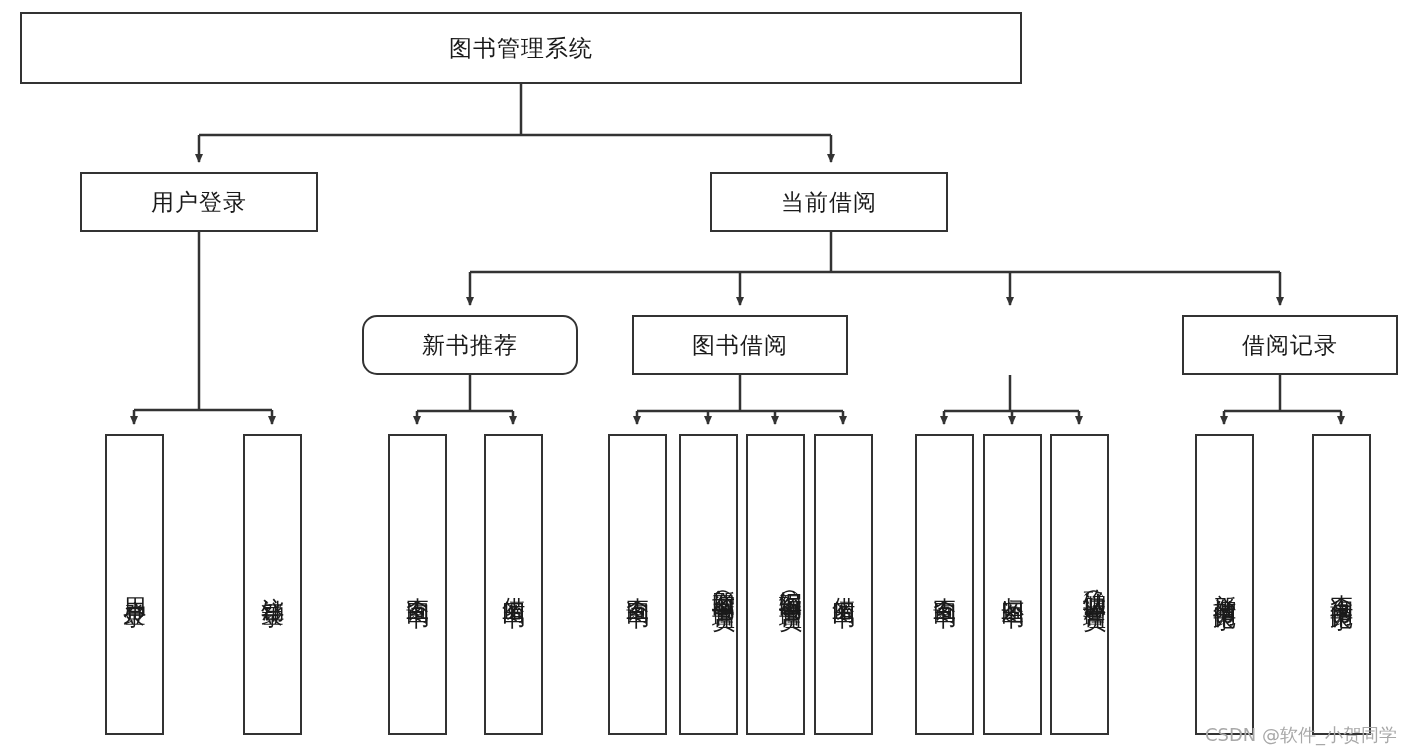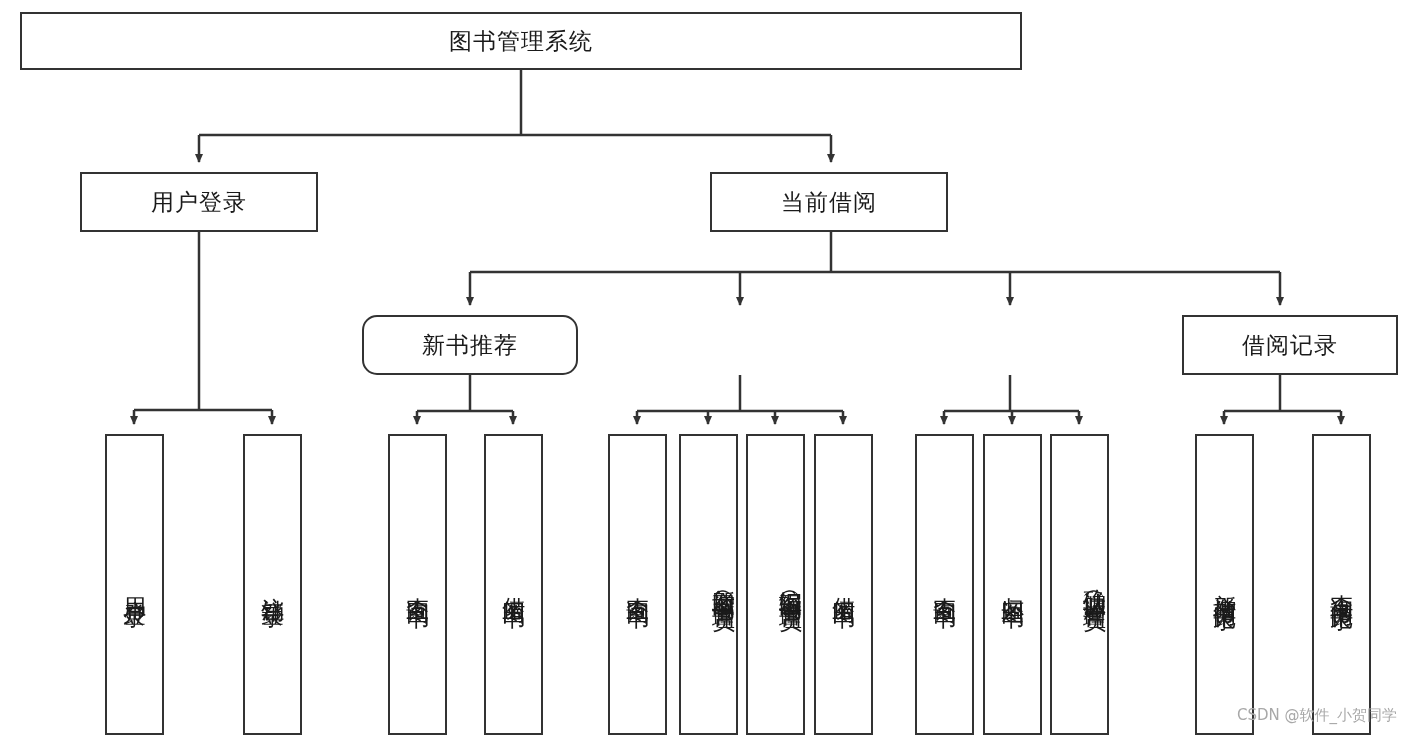--- a/index.html
+++ b/index.html
@@ -47,22 +47,22 @@
     line-height: 1.1;
     padding: 6px 0;
     white-space: nowrap;
   }
   .node-v.align-top {
     align-items: flex-start;
   }
   #watermark {
     position: absolute;
     right: 8px;
-    bottom: 22px;
-    font-size: 15px;
+    bottom: 0;
+    font-size: 18px;
     color: #a8a8a8;
     z-index: 5;
     white-space: nowrap;
   }
 </style>
 </head>
 <body>
 
 <div id="canvas">
 
@@ -110,26 +110,27 @@
       <path d="M1012,411 L1012,424" marker-end="url(#arrow)"></path>
       <path d="M1079,411 L1079,424" marker-end="url(#arrow)"></path>
 
       <path d="M1280,375 L1280,411"></path>
       <path d="M1224,411 L1341,411"></path>
       <path d="M1224,411 L1224,424" marker-end="url(#arrow)"></path>
       <path d="M1341,411 L1341,424" marker-end="url(#arrow)"></path>
     </g>
   </svg>
 
-  <div class="node node-h" style="left: 20px; top: 12px; width: 1002px; height: 58px;">图书管理系统</div>
+  <div class="node node-h" style="left: 20px; top: 12px; width: 1002px; height: 72px;">图书管理系统</div>
 
   <div class="node node-h" style="left: 80px; top: 172px; width: 238px; height: 60px;">用户登录</div>
   <div class="node node-h" style="left: 710px; top: 172px; width: 238px; height: 60px;">当前借阅</div>
 
   <div class="node node-h" style="left: 362px; top: 315px; width: 216px; height: 60px; border-radius: 15px;">新书推荐</div>
+  <div class="node node-h" style="left: 632px; top: 315px; width: 216px; height: 60px;">图书借阅</div>
   <div class="node node-h" style="left: 1172px; top: 315px; width: 216px; height: 60px; margin-left: 10px;">借阅记录</div>
 
   <div class="node node-v" style="left: 105px; top: 434px; width: 59px; height: 301px;">用户登录</div>
   <div class="node node-v" style="left: 243px; top: 434px; width: 59px; height: 301px;">注销登录</div>
   <div class="node node-v" style="left: 388px; top: 434px; width: 59px; height: 301px;">查询图书</div>
   <div class="node node-v" style="left: 484px; top: 434px; width: 59px; height: 301px;">借阅图书</div>
   <div class="node node-v" style="left: 608px; top: 434px; width: 59px; height: 301px;">查询图书</div>
   <div class="node node-v align-top" style="left: 679px; top: 434px; width: 59px; height: 301px;">新增图书（管理员）</div>
   <div class="node node-v align-top" style="left: 746px; top: 434px; width: 59px; height: 301px;">编辑图书（管理员）</div>
   <div class="node node-v" style="left: 814px; top: 434px; width: 59px; height: 301px;">借阅图书</div>

